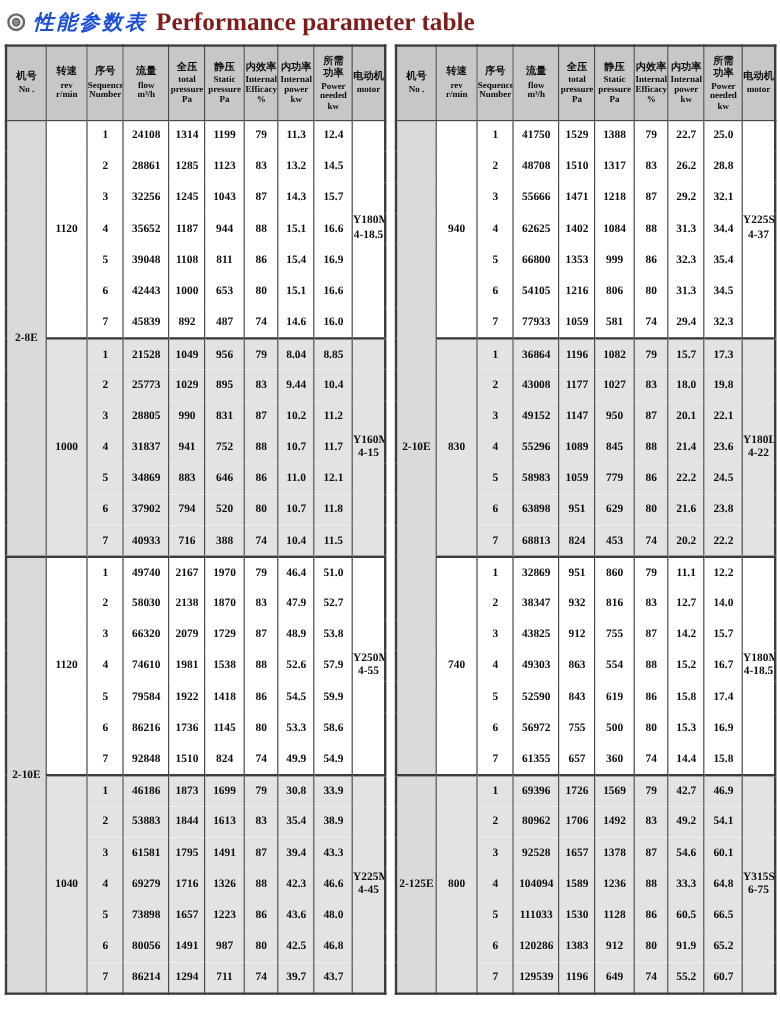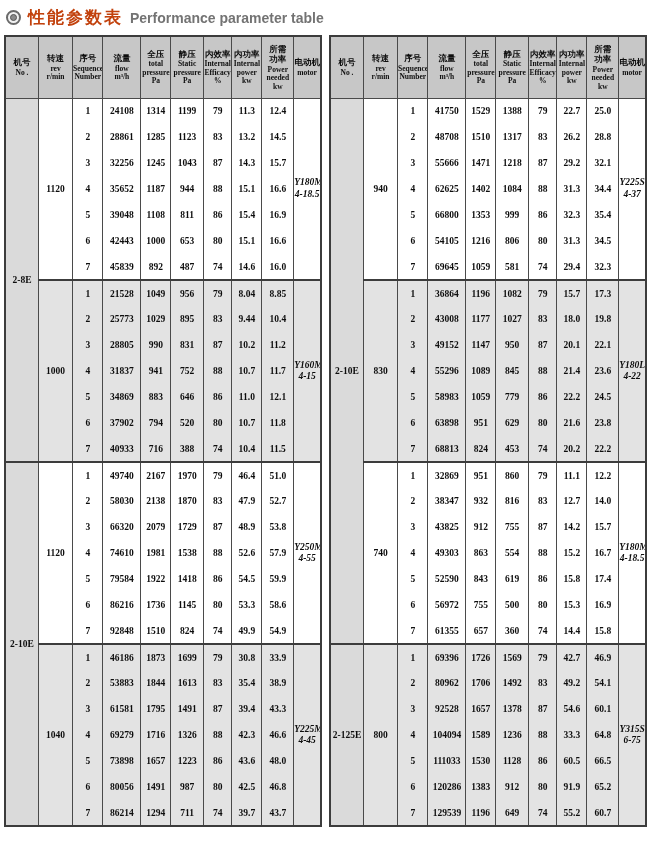--- a/index.html
+++ b/index.html
@@ -25,25 +25,25 @@
     border:2px solid #6a6a6a;
     display:flex;align-items:center;justify-content:center;
     background:#f2f2f2;
   }
   .bullseye .core{
     width:7px;height:7px;border-radius:50%;
     background:#8a8a8a;border:1px solid #555;
   }
   .title-zh{
     font-family:"DejaVu Sans", sans-serif;
-    font-size:17px;font-weight:bold;color:#c2410c;letter-spacing:2px;
+    font-size:17px;font-weight:bold;color:#1d4ed8;letter-spacing:2px;font-style:italic;
   }
   .title-en{
-    font-family:Liberation Sans, sans-serif;
-    font-size:14px;font-weight:bold;color:#737373;
+    font-family:Liberation Serif, serif;
+    font-size:21px;font-weight:bold;color:#7f1d1d;
   }
   .tables-wrap{
     display:flex;gap:7px;align-items:flex-start;
   }
   table.param{
     width:50%;border-collapse:collapse;table-layout:fixed;
     border:2px solid var(--border);
   }
   table.param th, table.param td{
     border-left:1px solid var(--border-thin);
@@ -74,21 +74,21 @@
     font-family:"Liberation Serif", serif;
   }
   td.machine-cell{
     background:var(--machine-bg);
     font-size:9.5px;
   }
   tr.shaded td{background:var(--shade-bg);}
   tr td.machine-cell{background:var(--machine-bg);font-family:Liberation Serif, serif;}
   tr.group-start td{border-top:2px solid var(--border);}
   td.motor-cell{
-    font-size:7.5px;line-height:1.2;white-space:pre-line;font-style:italic;
+    font-size:7.5px;line-height:1.2;white-space:pre-line;
   }
 </style>
 </head>
 <body>
 
 <div class="title-bar">
   <span class="bullseye">
       <span class="core"></span>
     </span>
   <span class="title-zh">性能参数表</span>
@@ -561,21 +561,21 @@
           <td>6</td>
           <td>54105</td>
           <td>1216</td>
           <td>806</td>
           <td>80</td>
           <td>31.3</td>
           <td>34.5</td>
         </tr>
         <tr>
           <td>7</td>
-          <td>69645</td>
+          <td>77933</td>
           <td>1059</td>
           <td>581</td>
           <td>74</td>
           <td>29.4</td>
           <td>32.3</td>
         </tr>
         <tr class="shaded group-start">
           <td rowspan="7">830</td>
           <td>1</td>
           <td>36864</td>

